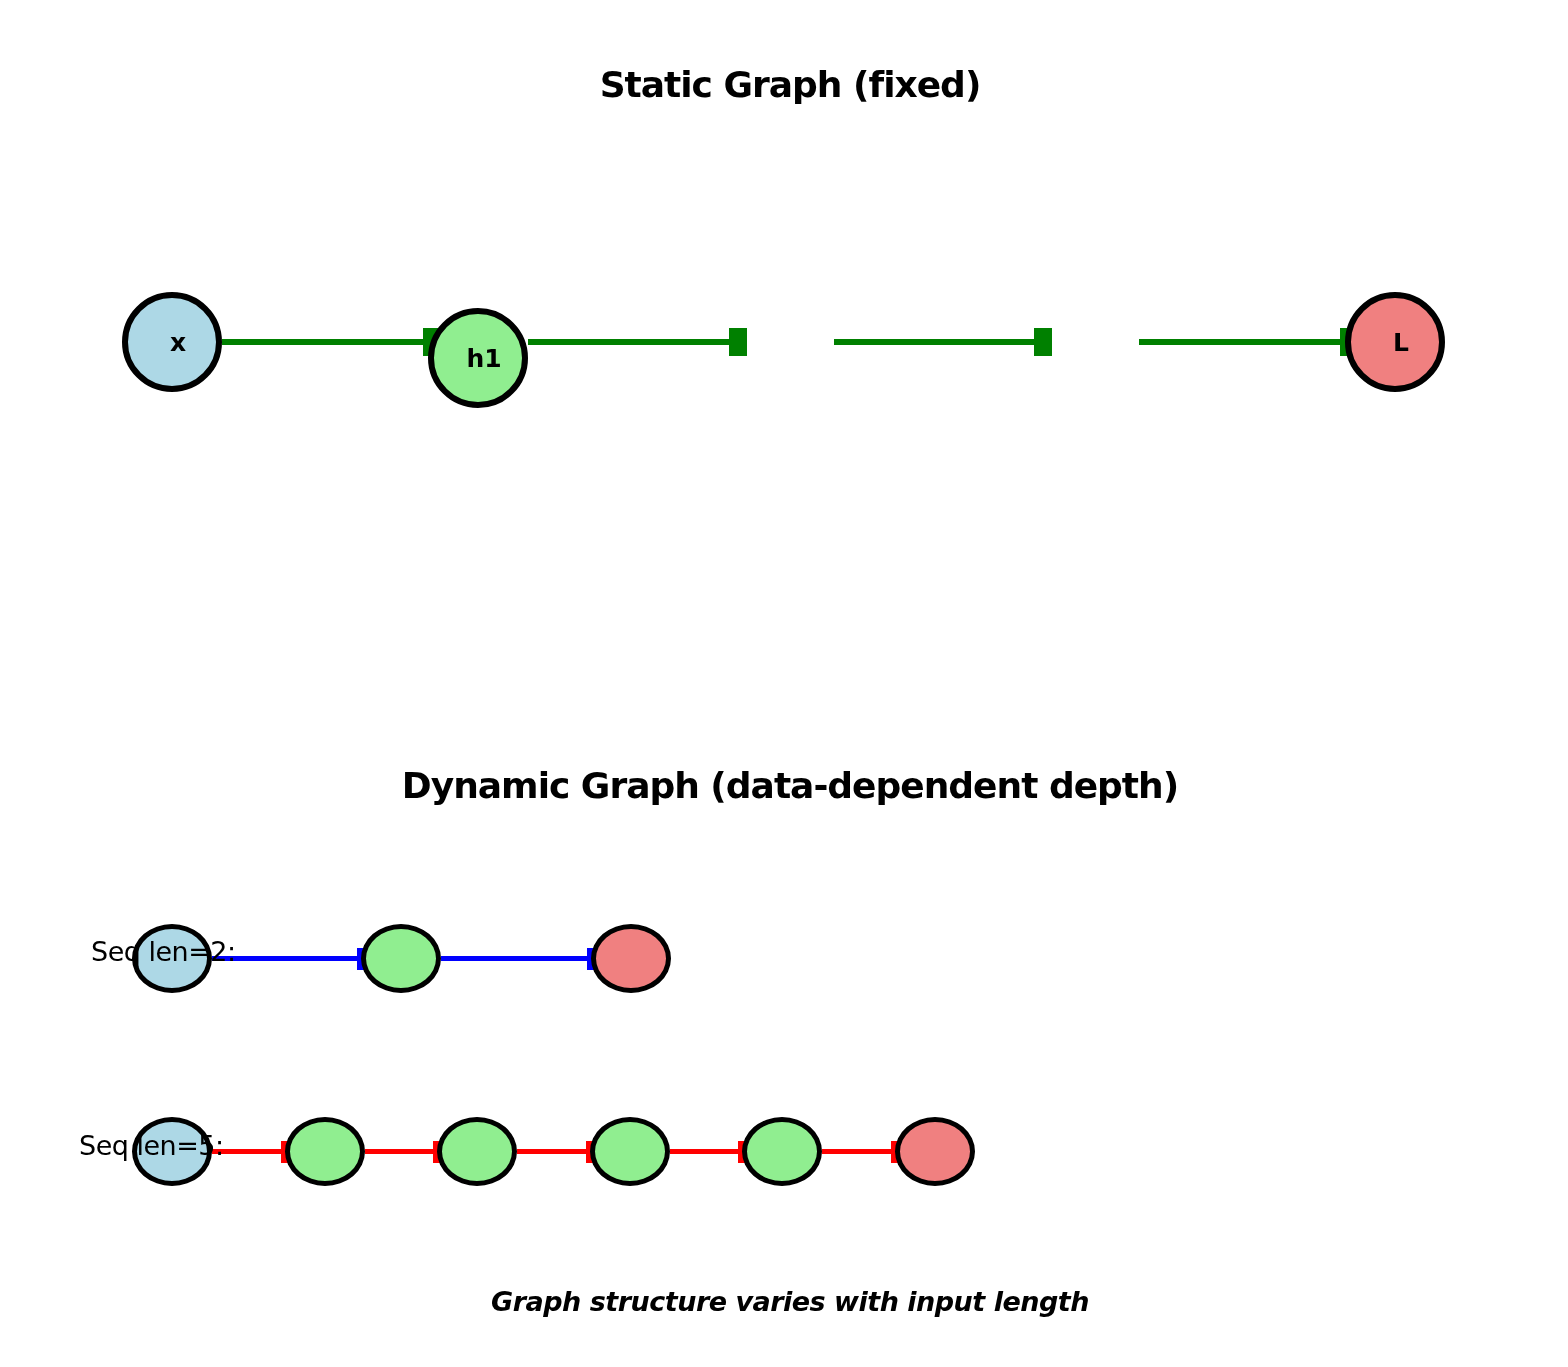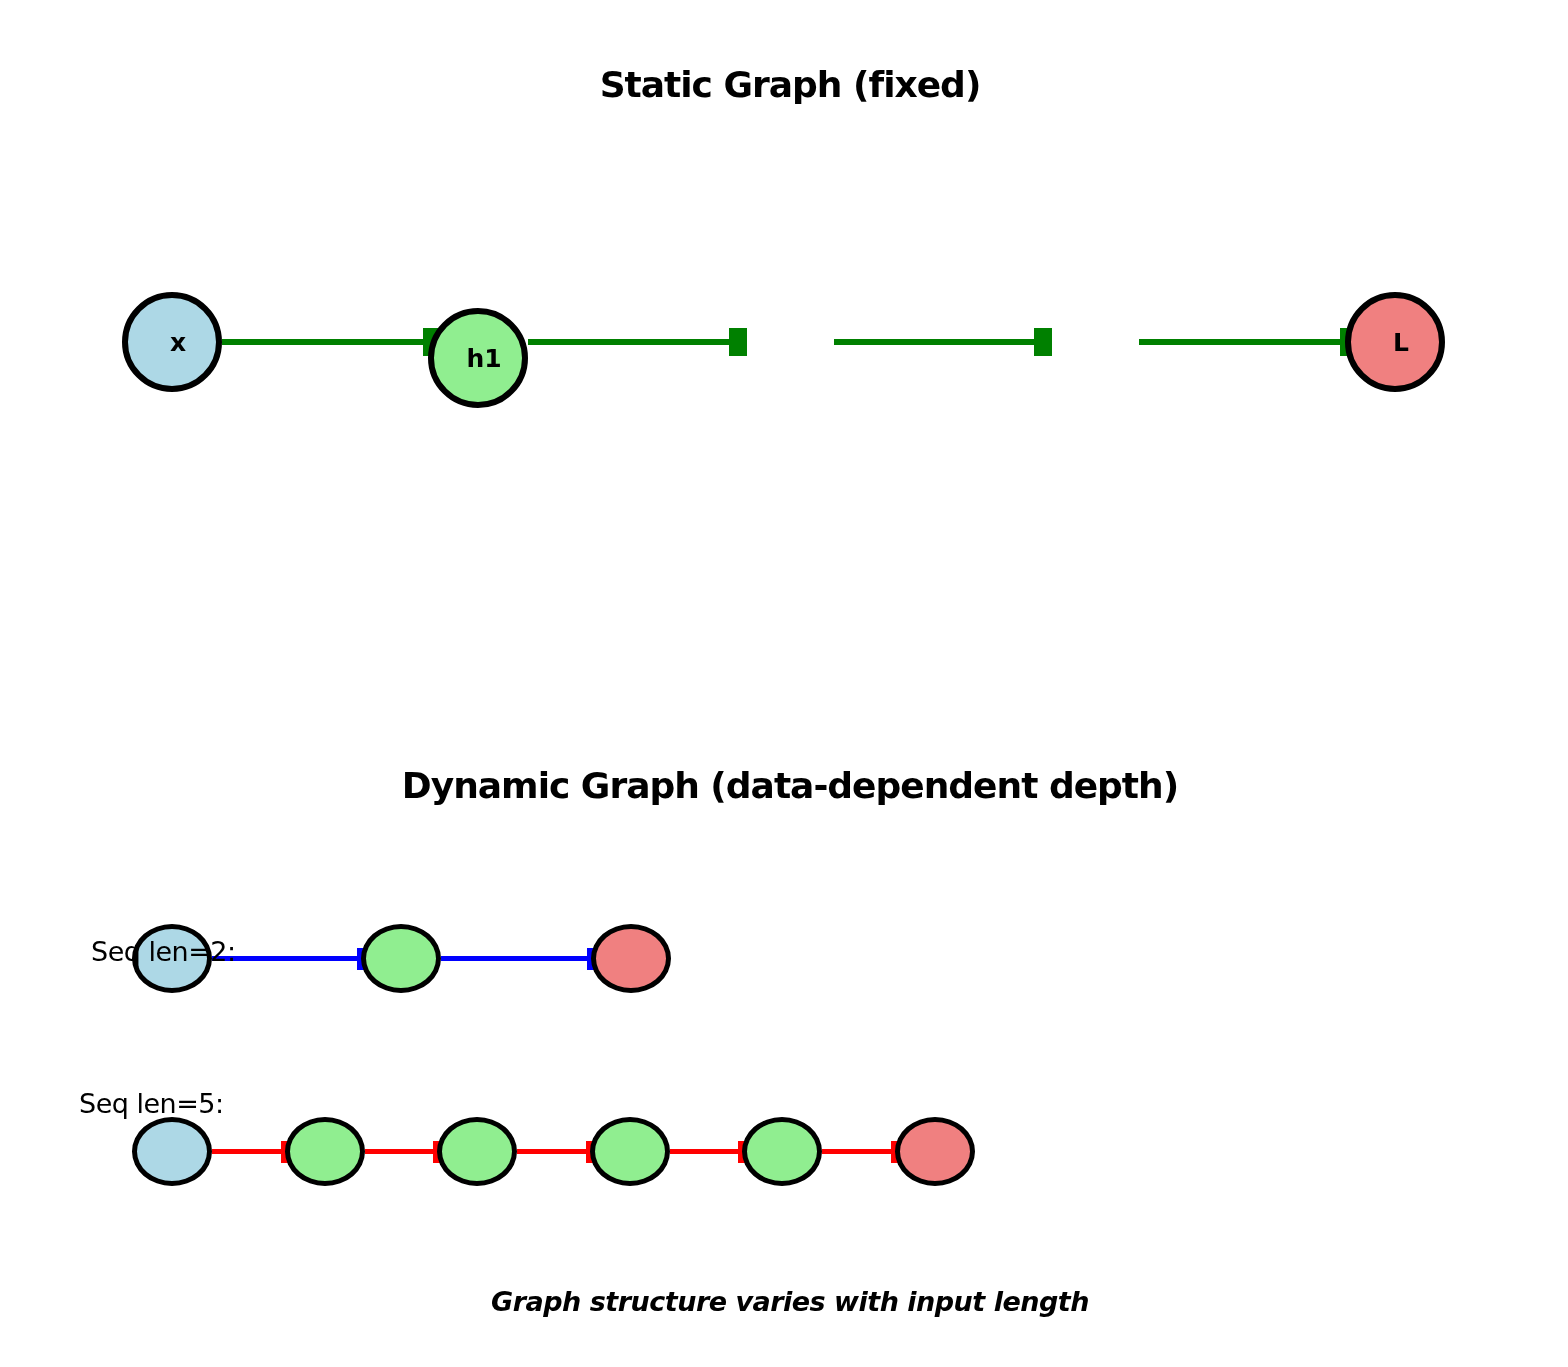--- a/index.html
+++ b/index.html
@@ -93,21 +93,21 @@
   <div class="abs edge" style="left: 212px; top: 956px; width: 149px; height: 5px; background-color: rgb(0, 0, 255);"></div>
   <div class="abs tick" style="left: 357px; top: 948px; width: 5px; height: 22px; background-color: rgb(0, 0, 255);"></div>
 
   <div class="abs edge" style="left: 441px; top: 956px; width: 150px; height: 5px; background-color: rgb(0, 0, 255);"></div>
   <div class="abs tick" style="left: 587px; top: 948px; width: 5px; height: 22px; background-color: rgb(0, 0, 255);"></div>
 
   <div class="abs node node-sm" style="left: 132px; top: 924px; background-color: rgb(173, 216, 230);"></div>
   <div class="abs node node-sm" style="left: 361px; top: 924px; background-color: rgb(144, 238, 144);"></div>
   <div class="abs node node-sm" style="left: 591px; top: 924px; background-color: rgb(240, 128, 128);"></div>
 
-  <div class="abs row-label" style="left:67px;top:1088px;">Seq len=5:</div>
+  <div class="abs row-label" style="left:67px;top:1130px;">Seq len=5:</div>
 
   <div class="abs edge" style="left: 212px; top: 1149px; width: 73px; height: 5px; background-color: rgb(255, 0, 0);"></div>
   <div class="abs tick" style="left: 281px; top: 1141px; width: 5px; height: 22px; background-color: rgb(255, 0, 0);"></div>
 
   <div class="abs edge" style="left: 365px; top: 1149px; width: 72px; height: 5px; background-color: rgb(255, 0, 0);"></div>
   <div class="abs tick" style="left: 433px; top: 1141px; width: 5px; height: 22px; background-color: rgb(255, 0, 0);"></div>
 
   <div class="abs edge" style="left: 517px; top: 1149px; width: 73px; height: 5px; background-color: rgb(255, 0, 0);"></div>
   <div class="abs tick" style="left: 586px; top: 1141px; width: 5px; height: 22px; background-color: rgb(255, 0, 0);"></div>
 

